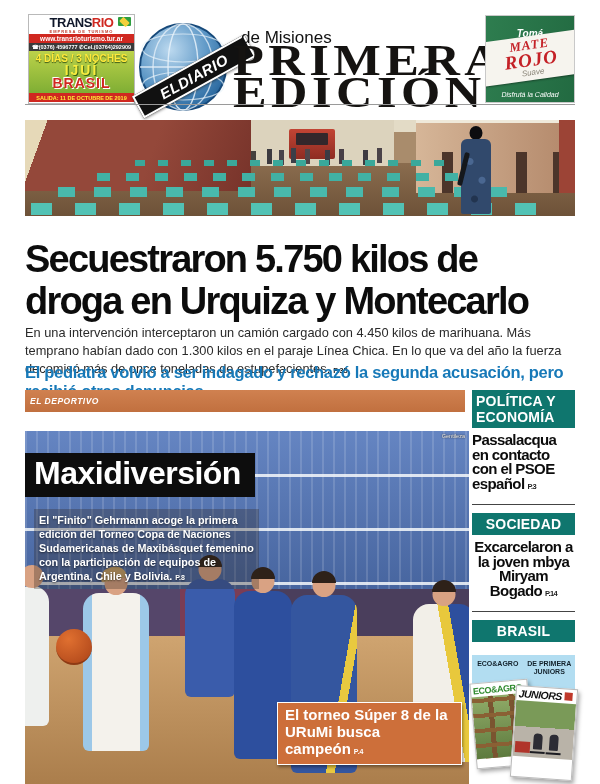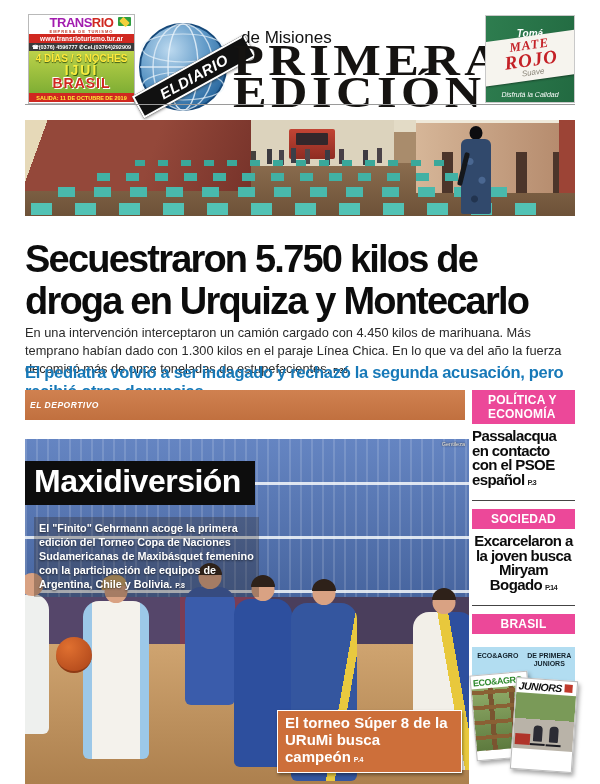--- a/index.html
+++ b/index.html
@@ -4,21 +4,21 @@
 <style>
   * { box-sizing: border-box; margin: 0; padding: 0; }
   html,body { width:600px; height:784px; background:#fff; overflow:hidden;
               font-family:"Liberation Sans", sans-serif; }
   .page { position:relative; width:600px; height:784px; background:#fff; }
 
   
   .ad-transrio { position:absolute; left:28px; top:14px; width:107px; height:90px;
                  border:1px solid #b9b9b9; background:#fff; overflow:hidden; font-weight:bold; }
   .tr-brand { text-align:center; font-size:13px; letter-spacing:-0.5px; padding-top:1px; line-height:13px;}
-  .tr-brand .t1{ color:#a21caf; } .tr-brand .t2{ color:#d02820; }
+  .tr-brand .t1{ color:#0f172a; } .tr-brand .t2{ color:#d02820; }
   .tr-flag { position:absolute; right:3px; top:2px; width:13px; height:9px; background:#2e9e3f;
              border-radius:1px; }
   .tr-flag:before{ content:""; position:absolute; left:2px; top:1.5px; width:9px; height:6px;
                    background:#f4d03a; transform:rotate(45deg); border-radius:1px;}
   .tr-tag { font-size:4px; color:#c0392b; text-align:center; letter-spacing:1px; }
   .tr-web { background:#d02820; color:#fff; font-size:6.5px; text-align:center; padding:1px 0; }
   .tr-phones { background:#3a3a3a; color:#fff; font-size:5.5px; text-align:center; padding:1px 0; }
   .tr-green { background:linear-gradient(#bcd24a,#7fae34); text-align:center; padding-top:2px; height:42px;}
   .tr-offer { color:#ffe93a; font-size:10px; text-shadow:0 1px 1px #3c5a14; }
   .tr-dest1 { color:#f8ec3e; font-size:14px; line-height:13px; letter-spacing:2px;
@@ -109,21 +109,21 @@
               transform-origin:left top; }
   .deck { position:absolute; left:25px; top:324px; width:550px; font-size:12.8px; color:#2a2a2a;
           line-height:18px; }
   .subhead { position:absolute; left:25px; top:363px; width:550px; font-weight:bold;
              font-size:16.5px; color:#1779b8; letter-spacing:-0.3px; }
   .pref { font-size:7.5px; font-weight:bold; color:#222; margin-left:3px; }
   .subhead .pref { color:#1779b8; }
 
   
   .sports { position:absolute; left:25px; top:390px; width:440px; }
-  .dep-bar { height:30px; background:linear-gradient(#d08150,#c1703f); color:#fff; font-weight:bold;
+  .dep-bar { height:22px; background:linear-gradient(#d08150,#c1703f); color:#fff; font-weight:bold;
              font-style:italic; font-size:8.5px; display:flex; align-items:center; padding-left:5px;
              letter-spacing:0.5px; }
   .sports-photo { position:relative; margin-top:19px; width:444px; height:360px; overflow:hidden;
       background:
         linear-gradient(180deg,
           #5a79b8 0%, #4a69aa 44%,
           #584a68 44%, #4a3e5c 57%,
           #c99d6c 57%, #b7straight 0) ,
         #b7885a; }
   .sp-seats { position:absolute; left:0; top:0; width:100%; height:44%;
@@ -165,22 +165,22 @@
   .sp-deck .pref { color:#fff; font-size:7px; }
   .sp-credit { position:absolute; right:4px; top:2px; font-size:5.5px; color:#f0ece4;
                text-shadow:0 0 2px #000; }
   .sp-banner { position:absolute; right:7px; bottom:26px; background:#cd6f3a; border:1px solid #fff;
                box-shadow:1px 2px 3px rgba(0,0,0,.4); color:#fff; font-weight:bold; font-size:15px;
                line-height:17px; padding:3px 7px 4px; max-width:185px; }
   .sp-banner .pref { color:#fff; font-size:7px; }
 
   
   .sidebar { position:absolute; left:472px; top:390px; width:103px; }
-  .sb-label { background:#ec4899; color:#fff; font-weight:bold; font-size:12px;
-              letter-spacing:0.2px; padding:3px 16px; margin-bottom:5px; }
+  .sb-label { background:#0f766e; color:#fff; font-weight:bold; font-size:14px;
+              letter-spacing:0.2px; padding:3px 4px; margin-bottom:5px; }
   .sb-head { font-weight:bold; font-size:15px; line-height:14.5px; color:#0c0c0c;
              letter-spacing:-0.6px; margin-bottom:8px; }
   .sb-item { padding-bottom:2px; }
   .sb-item + .sb-item { border-top:1px solid #444; padding-top:8px;text-align:center; }
   .sb-item.no-rule { border-top:none; }
 
   .supplements { position:relative; margin-top:6px; width:103px; height:116px; }
   .supp-bg { position:absolute; left:0; top:0; width:103px; height:56px; background:#b2ddf1; }
   .supp-labels { position:absolute; left:0; top:5px; width:103px; display:flex; }
   .supp-label { flex:1; text-align:center; font-weight:bold; font-size:7px; color:#13222c;
@@ -327,21 +327,21 @@
   <div class="sidebar">
     <div class="sb-item no-rule">
       <div class="sb-label">POLÍTICA Y ECONOMÍA</div>
       <div class="sb-head">
         <span>Passalacqua en contacto con el PSOE español</span><span class="pref">P.3</span>
       </div>
     </div>
     <div class="sb-item">
       <div class="sb-label">SOCIEDAD</div>
       <div class="sb-head">
-        <span>Excarcelaron a la joven busca Miryam Bogado</span><span class="pref">P.14</span>
+        <span>Excarcelaron a la joven mbya Miryam Bogado</span><span class="pref">P.14</span>
       </div>
     </div>
     <div class="sb-item">
       <div class="sb-label">BRASIL</div>
     </div>
 
     <div class="supplements">
       <div class="supp-bg"></div>
       <div class="supp-labels">
         <div class="supp-label">ECO&amp;AGRO</div>

